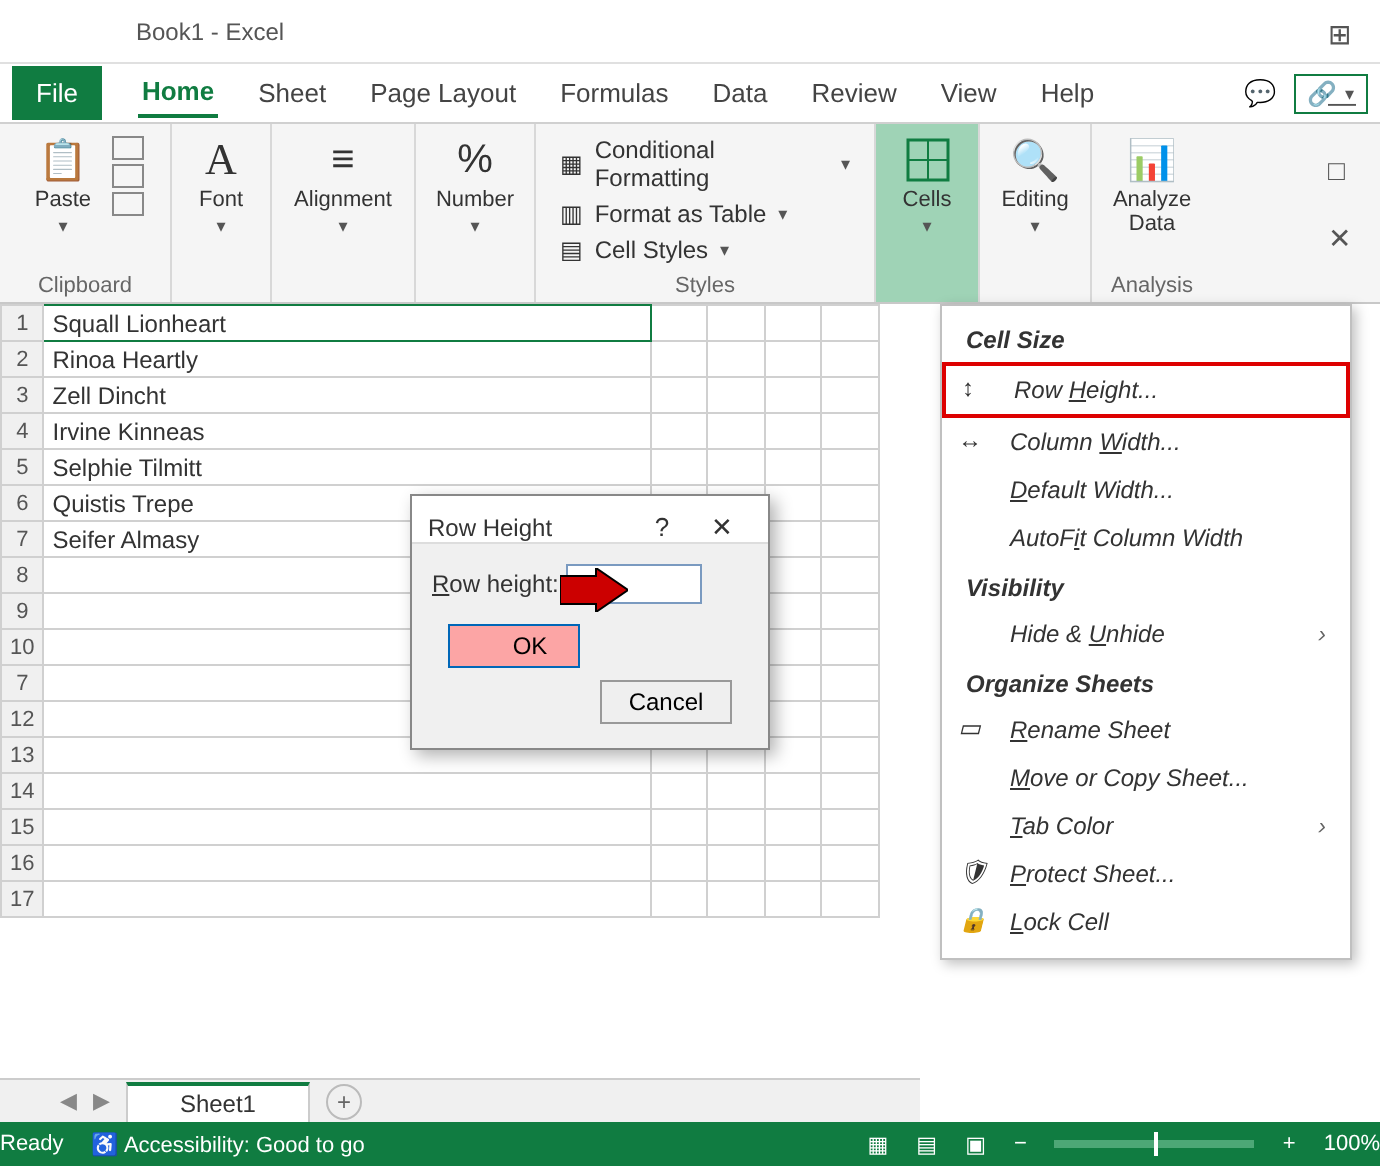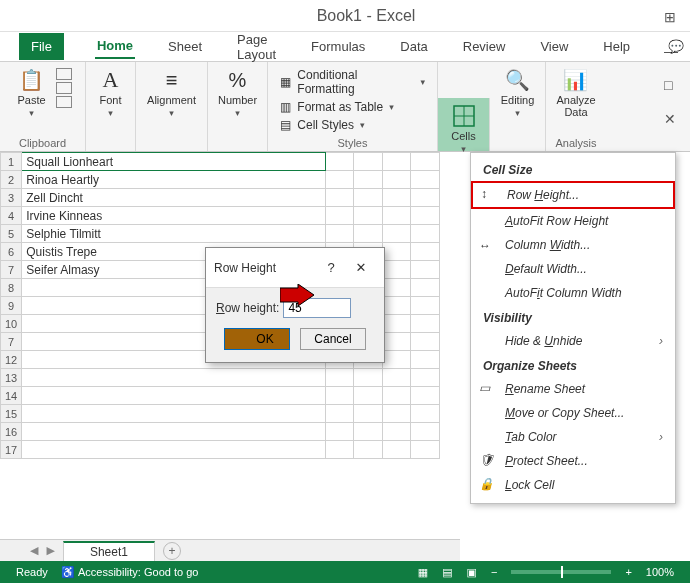--- a/index.html
+++ b/index.html
@@ -1,85 +1,85 @@
 <!DOCTYPE html>
 <html><head>
 <meta charset="utf-8">
 <style>
   * { box-sizing: border-box; font-family: "Segoe UI", Arial, sans-serif; }
   body { margin: 0; width: 690px; height: 583px; background: #fff; overflow: hidden; position: relative; font-size: 13px; color: #333; }
   .titlebar { height: 32px; display: flex; align-items: center; padding: 0 8px; border-bottom: 1px solid #e0e0e0; }
-  .titlebar .title { flex: 1; text-align: center; padding-left: 60px; font-size: 16px; color: #555; }
+  .titlebar .title { flex: 1; text-align: left; padding-left: 60px; font-size: 12px; color: #555; }
   .titlebar .icons { display: flex; gap: 18px; align-items: flex-start; color: #555; font-size: 14px; flex-direction: column; }
   .titlebar .icons span { cursor: pointer; }
   .titlebar .search { width: 16px; height: 16px; border: 1.5px solid #888; border-radius: 50%; position: relative; }
   .titlebar .search::after { content: ""; position: absolute; width: 6px; height: 1.5px; background: #888; transform: rotate(45deg); bottom: -2px; right: -4px; }
   .titlebar .logo-ph { width:18px; height:18px; border-radius:50%; background:#222; display:flex; align-items:center; justify-content:center; }
   .titlebar .logo-ph span { color:#0cc; font-size:9px; font-weight:bold; }
 
   .ribbon-tabs { height: 30px; display: flex; align-items: center; padding: 0 6px; gap: 18px; border-bottom: 1px solid #d0d0d0; font-size: 13px; }
-  .ribbon-tabs .tab { padding: 4px 2px; cursor: pointer; color: #444; margin-left: 13px; }
+  .ribbon-tabs .tab { padding: 4px 2px; cursor: pointer; color: #444; }
   .ribbon-tabs .tab.file { background: #107c41; color: #fff; padding: 6px 12px; }
   .ribbon-tabs .tab.active { border-bottom: 2px solid #107c41; color: #107c41; font-weight: 600; }
   .ribbon-tabs .spacer { flex:1; }
   .ribbon-tabs .rcorner { display:flex; gap:8px; align-items:center; color:#555; }
   .ribbon-tabs .rcorner .sharebox { border:1px solid #107c41; padding:2px 6px; font-size:12px; display:flex; align-items:center; gap:4px; }
 
   .ribbon { height: 90px; background: #f5f5f5; border-bottom: 1px solid #c8c8c8; display: flex; font-size: 11px; }
   .group { border-right: 1px solid #d8d8d8; padding: 4px 8px 2px; display: flex; flex-direction: column; align-items: center; justify-content: space-between; }
   .group .glabel { font-size: 11px; color: #666; padding-top:2px; }
   .group .icons-row { display:flex; gap:6px; align-items:flex-start; }
   .bigbtn { display:flex; flex-direction:column; align-items:center; gap:2px; padding:2px 4px; cursor:pointer; }
   .bigbtn .ico { width:24px; height:24px; display:flex; align-items:center; justify-content:center; font-size:20px; }
   .stylelist { display:flex; flex-direction:column; gap:4px; font-size:12px; padding:2px 4px; }
   .stylelist div { cursor:pointer; display:flex; align-items:center; gap:6px; }
   .dropdown-caret { font-size:9px; color:#555; }
-  .cells-btn { background:#9fd3b6; padding:4px 10px 0;margin-top:36px; }
+  .cells-btn { background:#9fd3b6; padding:4px 10px 0; }
   .cells-btn .ico svg rect { stroke:#107c41; }
   .smallcol { display:flex; flex-direction:column; gap:2px; padding-top:2px; }
   .smallcol span { width:16px; height:12px; display:block; border:1px solid #888; font-size:9px; }
 
   .grid-area { position:absolute; top:152px; left:0; right:0; bottom:40px; overflow:hidden; }
   table.sheet { border-collapse: collapse; width:440px; }
   table.sheet td, table.sheet th { border:1px solid #d0d0d0; height:18px; font-size:12px; padding:0 4px; }
   table.sheet th { background:#f0f0f0; font-weight:normal; text-align:center; width:18px; color:#555; font-size:11px; }
   table.sheet td { text-align:left; }
   table.sheet tr.sel td.a { border:1.5px solid #107c41; }
 
   .sheet-tabs { position:absolute; bottom:22px; left:0; right:230px; height:22px; display:flex; align-items:center; background:#f0f0f0; border-top:1px solid #ccc; font-size:12px; padding-left:30px; gap:8px; }
   .sheet-tabs .nav { color:#888; cursor:pointer; font-size:11px; }
   .sheet-tabs .st { padding:2px 26px; border:1px solid #ccc; border-bottom:none; background:#fff; border-top:2px solid #107c41; cursor:pointer; }
   .sheet-tabs .addsheet { width:18px; height:18px; border:1px solid #bbb; border-radius:50%; display:flex; align-items:center; justify-content:center; cursor:pointer; color:#666; }
 
-  .statusbar { position:absolute; bottom:0; left:0; right:0; height:22px; background:#107c41; color:#fff; display:flex; align-items:center; font-size:11px; padding:0 16px; gap:14px; }
+  .statusbar { position:absolute; bottom:0; left:0; right:0; height:22px; background:#107c41; color:#fff; display:flex; align-items:center; font-size:11px; padding:0 0; gap:14px; }
   .statusbar .spacer { flex:1; }
   .statusbar .zoombar { width:100px; height:4px; background:#4da776; position:relative; }
   .statusbar .zoombar::before { content:""; position:absolute; left:50%; top:-4px; width:2px; height:12px; background:#fff; }
 
   
   .cells-menu { position:absolute; top:152px; right:14px; width:206px; background:#fff; border:1px solid #c0c0c0; box-shadow:2px 2px 6px rgba(0,0,0,0.25); font-size:12px; padding:4px 0 6px; z-index:90;font-style:italic; }
   .cells-menu .section { font-weight:bold; padding:6px 12px 4px; color:#333; font-size:12px; }
   .cells-menu .item { padding:5px 12px 5px 34px; cursor:pointer; position:relative; color:#333; }
   .cells-menu .item .u { text-decoration:underline; }
   .cells-menu .item.highlight { border:2px solid #d00; }
   .cells-menu .item .micon { position:absolute; left:8px; top:4px; width:16px; height:16px; }
   .cells-menu .chev { float:right; color:#666; }
 
   
   .dialog { position:absolute; left:205px; top:247px; width:180px; background:#f0f0f0; border:1px solid #888; box-shadow:3px 3px 8px rgba(0,0,0,0.3); z-index:100; }
-  .dialog .dtitlebar { height:40px; display:flex; align-items:center; padding:0 8px; background:#fff; border-bottom:1px solid #ddd; font-size:12px; }
+  .dialog .dtitlebar { height:24px; display:flex; align-items:flex-end; padding:0 8px; background:#fff; border-bottom:1px solid #ddd; font-size:12px; }
   .dialog .dtitlebar .dtitle { flex:1; }
   .dialog .dtitlebar .dbtn { width:30px; text-align:center; cursor:pointer; font-size:13px; }
   .dialog .dbody { padding:10px 10px 12px; font-size:12px; }
   .dialog .drow { display:flex; align-items:center; gap:4px; margin-bottom:10px; }
   .dialog input[type=text] { width:68px; height:20px; border:1px solid #7a9ac0; padding:0 4px; font-size:12px; background:#fff; }
   .dialog .dbtns { display:flex; gap:10px; justify-content:center; }
   .dialog .dbtns button { width:66px; height:22px; font-size:12px; cursor:pointer; }
-  .dialog .dbtns button.ok { border:1.5px solid #0067b8; background:#a16207;padding-left:22px; }
-  .dialog .dbtns button.cancel { border:1px solid #999; background:#efefef; }
+  .dialog .dbtns button.ok { border:1.5px solid #0067b8; background:#fca5a5;padding-left:22px; }
+  .dialog .dbtns button.cancel { border:1px solid #999; background:#efefef;margin-top:28px; }
   .redarrow { position:absolute; left:280px; top:284px; z-index:101; }
   .redarrow svg { width:34px; height:22px; }
   .u { text-decoration: underline; }
 </style>
 </head>
 <body>
 
 <div class="titlebar">
   <div class="title">Book1 - Excel</div>
   <div class="icons">
@@ -362,21 +362,20 @@
   <span>▣</span>
   <span>−</span>
   <div class="zoombar"></div>
   <span>+</span>
   <span>100%</span>
 </div>
 
 <div class="cells-menu">
   <div class="section">Cell Size</div>
   <div class="item highlight"><span class="micon">↕</span><span>Row <span class="u">H</span>eight...</span></div>
-  <div class="item"><span class="u">A</span>utoFit Row Height</div>
   <div class="item"><span class="micon">↔</span>Column <span class="u">W</span>idth...</div>
   <div class="item"><span class="u">D</span>efault Width...</div>
   <div class="item">AutoF<span class="u">i</span>t Column Width</div>
   <div class="section">Visibility</div>
   <div class="item">Hide &amp; <span class="u">U</span>nhide<span class="chev">›</span></div>
   <div class="section">Organize Sheets</div>
   <div class="item"><span class="micon">▭</span><span class="u">R</span>ename Sheet</div>
   <div class="item"><span class="u">M</span>ove or Copy Sheet...</div>
   <div class="item"><span class="u">T</span>ab Color<span class="chev">›</span></div>
   <div class="item"><span class="micon">🛡</span><span class="u">P</span>rotect Sheet...</div>

